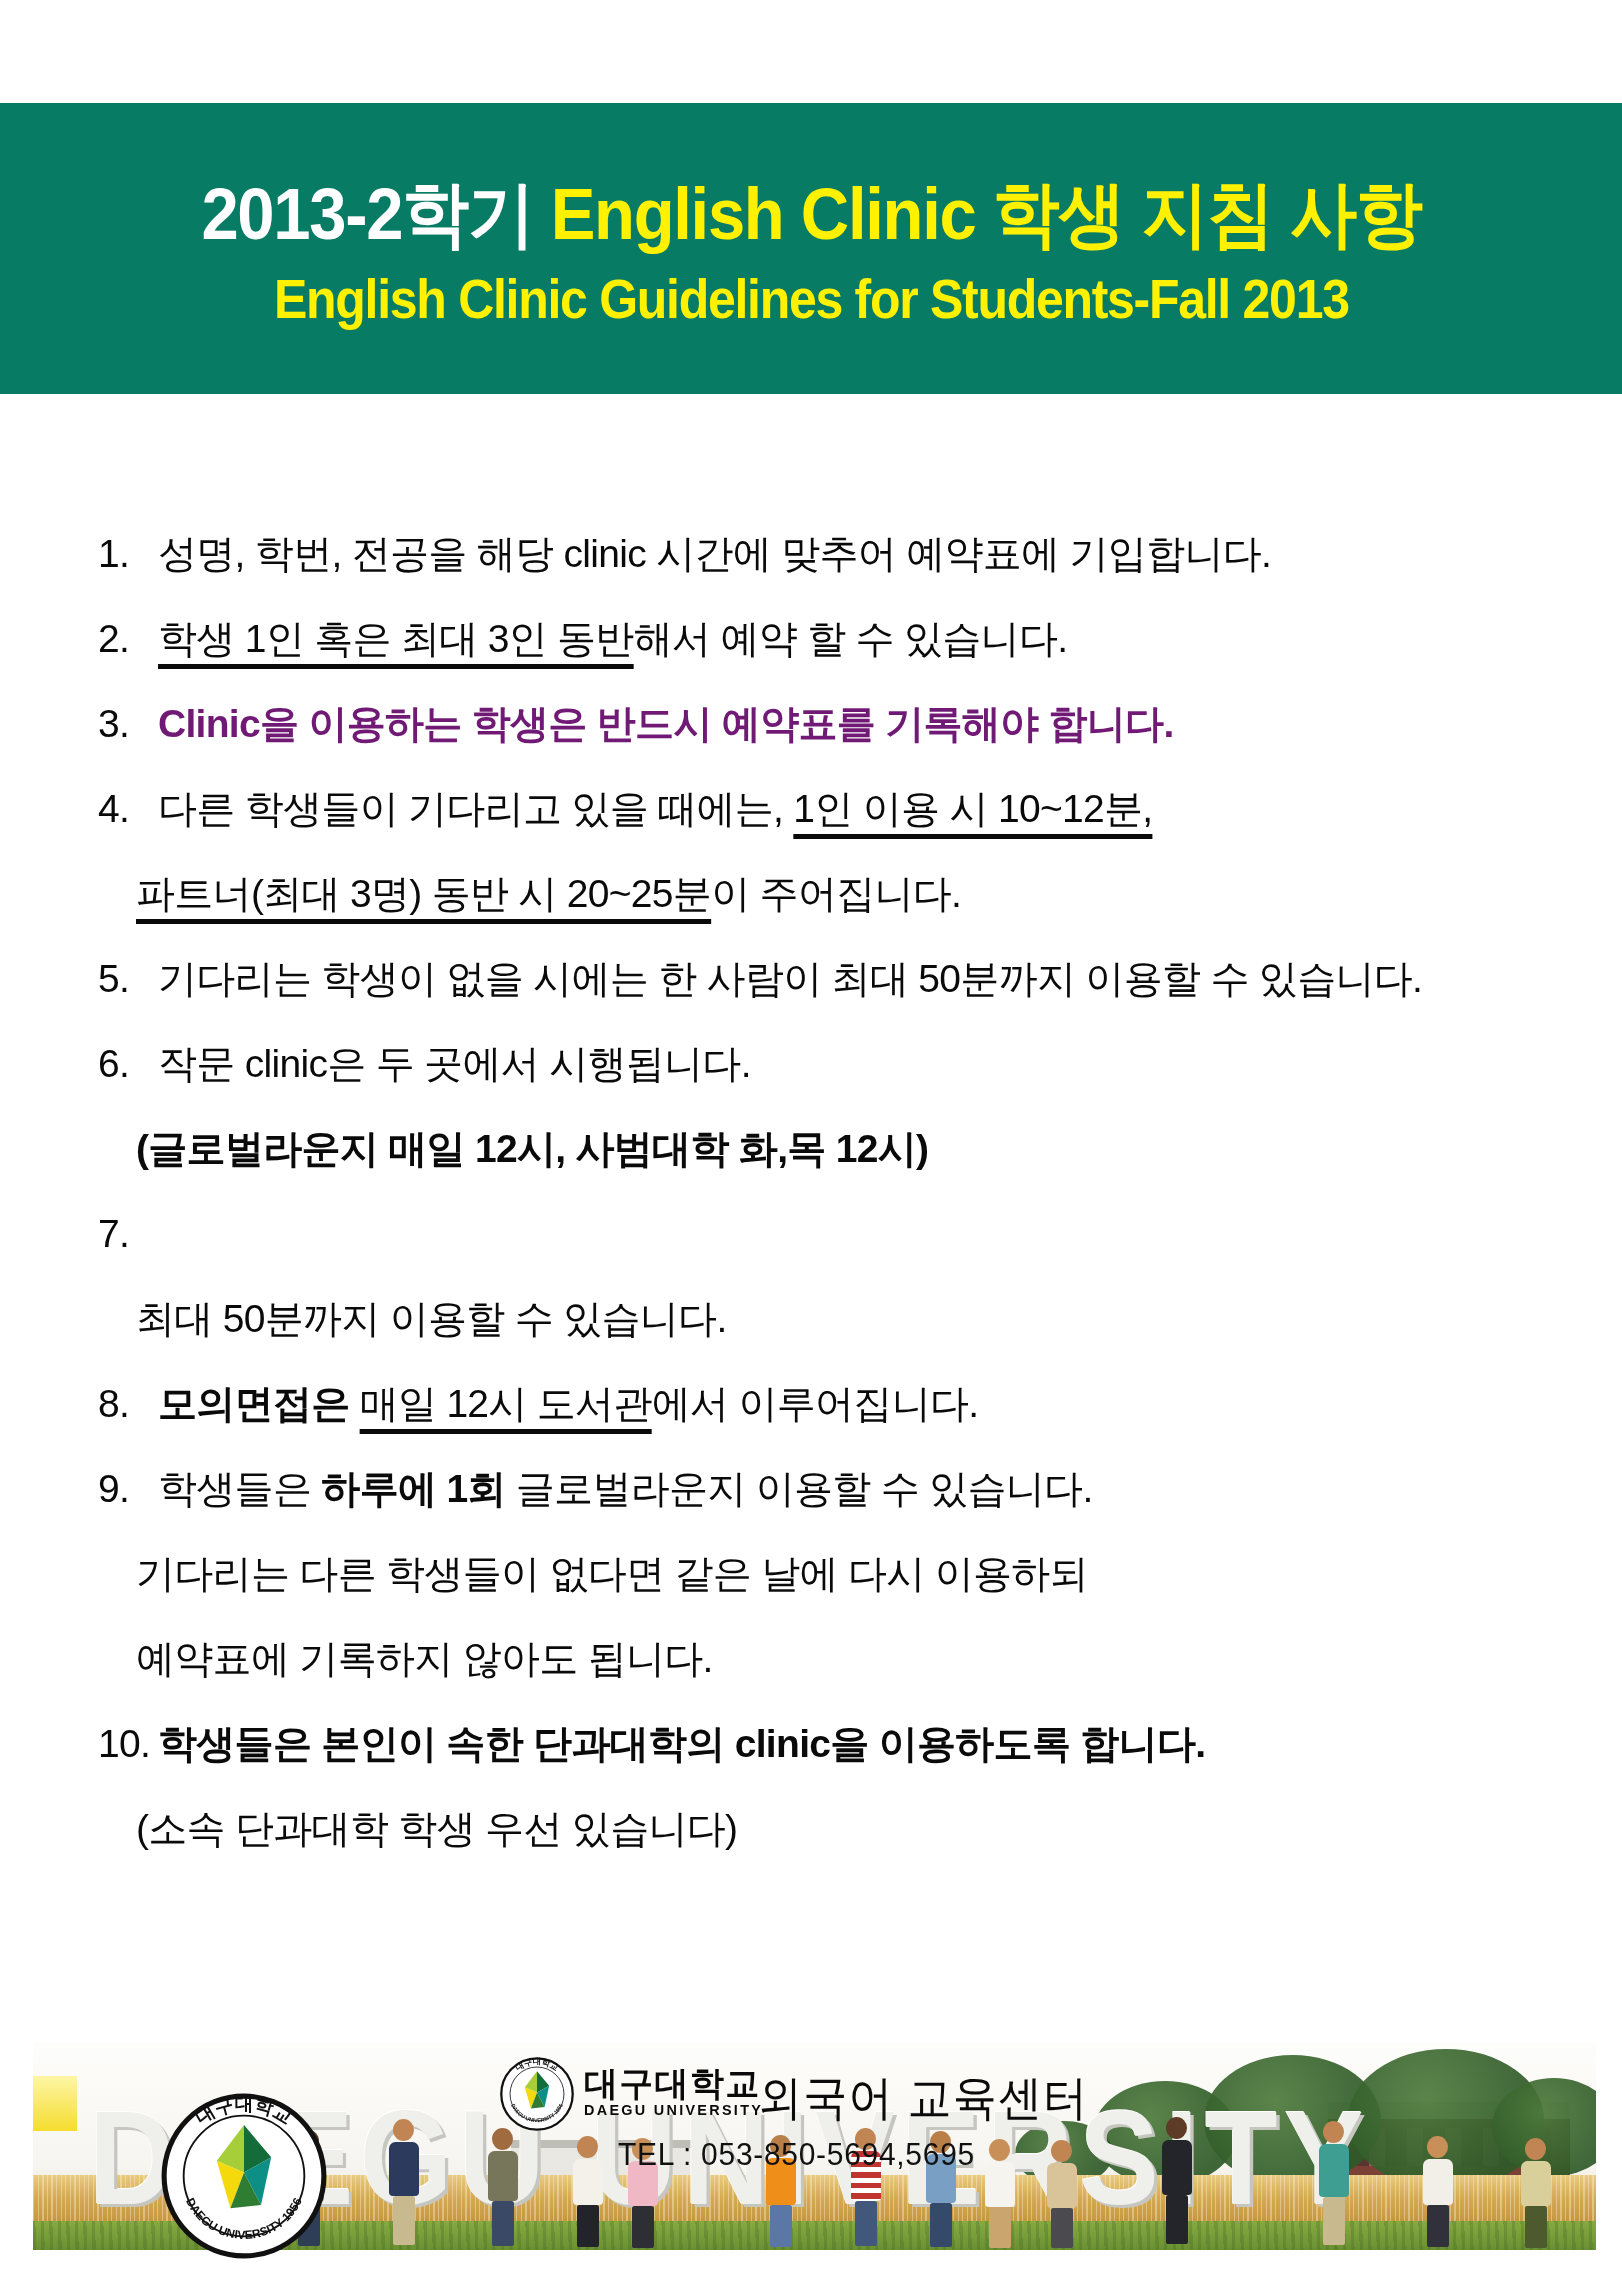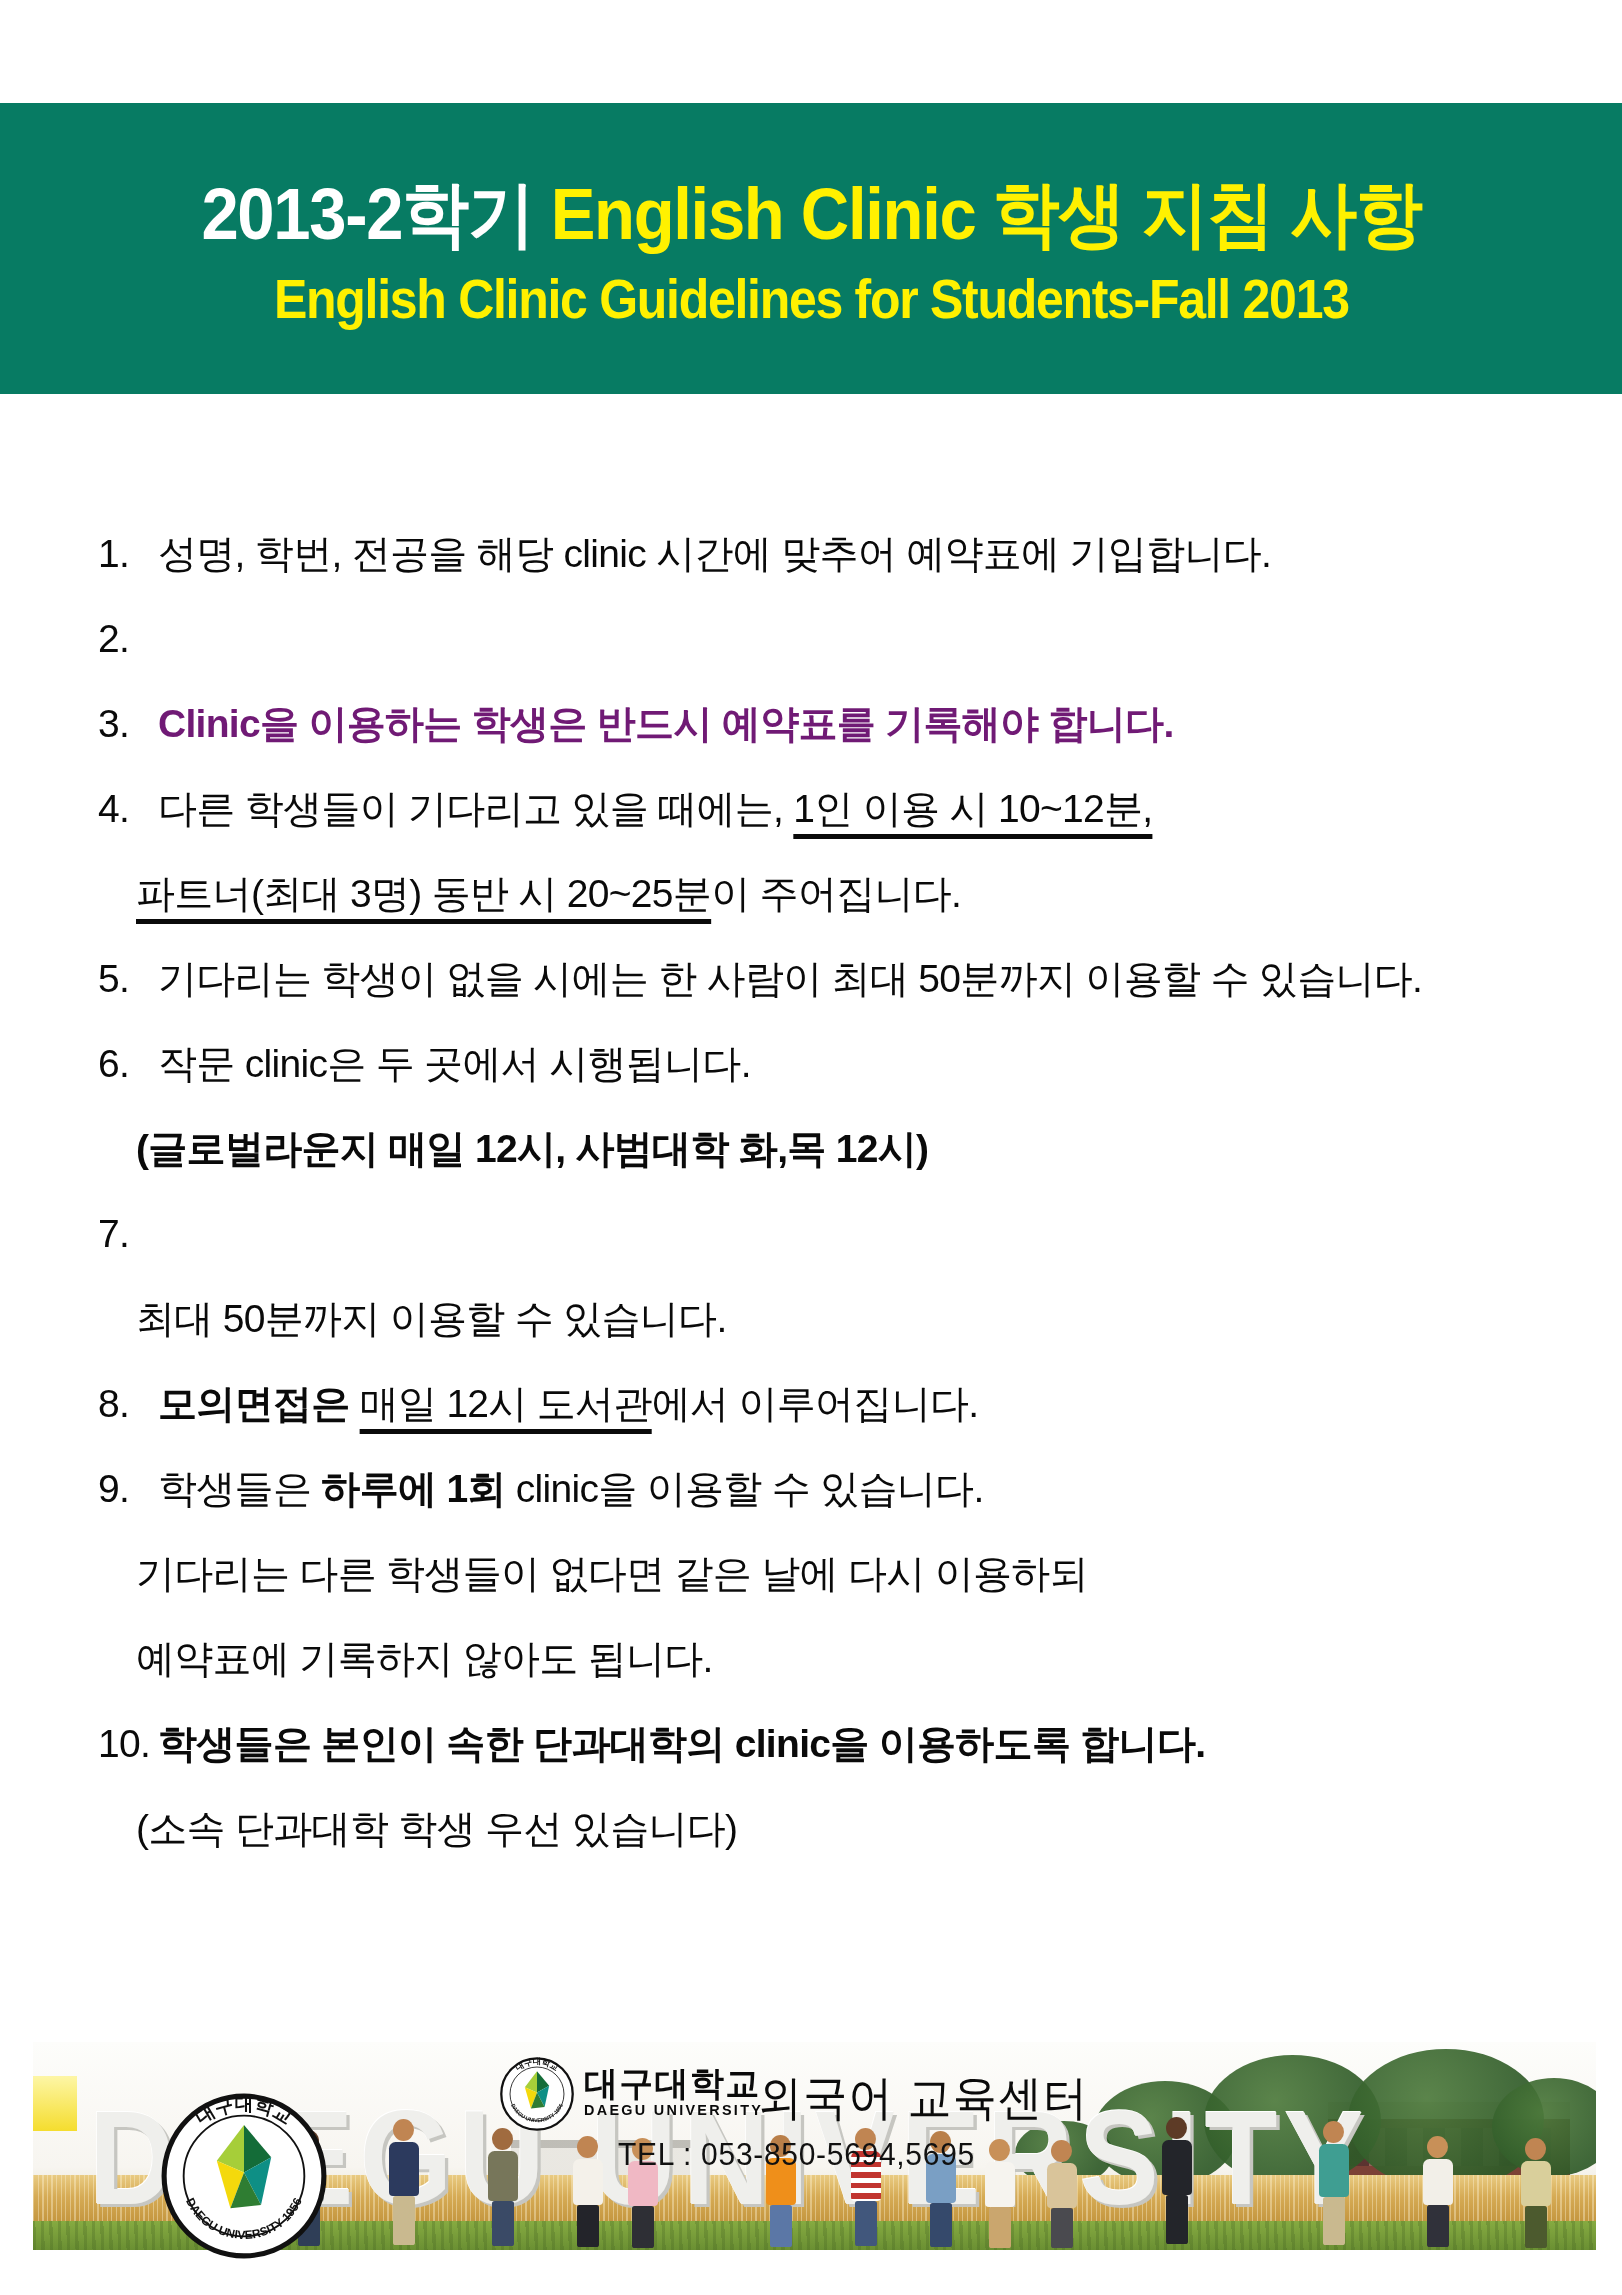--- a/index.html
+++ b/index.html
@@ -126,20 +126,21 @@
   <div class="title-line2">English Clinic Guidelines for Students-Fall 2013</div>
 </div>
 
 <div class="glist" id="glist">
     <div class="g-line">
       <span class="g-num">1.</span>
       <span class="g-text"><span>성명, 학번, 전공을 해당 clinic 시간에 맞추어 예약표에 기입합니다.</span></span>
     </div>
     <div class="g-line">
       <span class="g-num">2.</span>
+      <span class="g-text"><span class="u">학생 1인 혹은 최대 3인 동반</span><span>해서 예약 할 수 있습니다.</span></span>
     </div>
     <div class="g-line">
       <span class="g-num">3.</span>
       <span class="g-text red"><span class="b">Clinic을 이용하는 학생은 반드시 예약표를 기록해야 합니다.</span></span>
     </div>
     <div class="g-line">
       <span class="g-num">4.</span>
       <span class="g-text"><span>다른 학생들이 기다리고 있을 때에는, </span><span class="u">1인 이용 시 10~12분,</span></span>
     </div>
     <div class="g-line indent">
@@ -161,21 +162,21 @@
     </div>
     <div class="g-line indent">
       <span class="g-text"><span>최대 50분까지 이용할 수 있습니다.</span></span>
     </div>
     <div class="g-line">
       <span class="g-num">8.</span>
       <span class="g-text"><span class="b">모의면접은 </span><span class="u">매일 12시 도서관</span><span>에서 이루어집니다.</span></span>
     </div>
     <div class="g-line">
       <span class="g-num">9.</span>
-      <span class="g-text"><span>학생들은 </span><span class="b">하루에 1회</span><span> clinic을 이용할 수 있습니다.</span></span>
+      <span class="g-text"><span>학생들은 </span><span class="b">하루에 1회</span><span> 글로벌라운지 이용할 수 있습니다.</span></span>
     </div>
     <div class="g-line indent">
       <span class="g-text"><span>기다리는 다른 학생들이 없다면 같은 날에 다시 이용하되</span></span>
     </div>
     <div class="g-line indent">
       <span class="g-text"><span>예약표에 기록하지 않아도 됩니다.</span></span>
     </div>
     <div class="g-line">
       <span class="g-num">10.</span>
       <span class="g-text"><span class="b">학생들은 본인이 속한 단과대학의 clinic을 이용하도록 합니다.</span></span>

